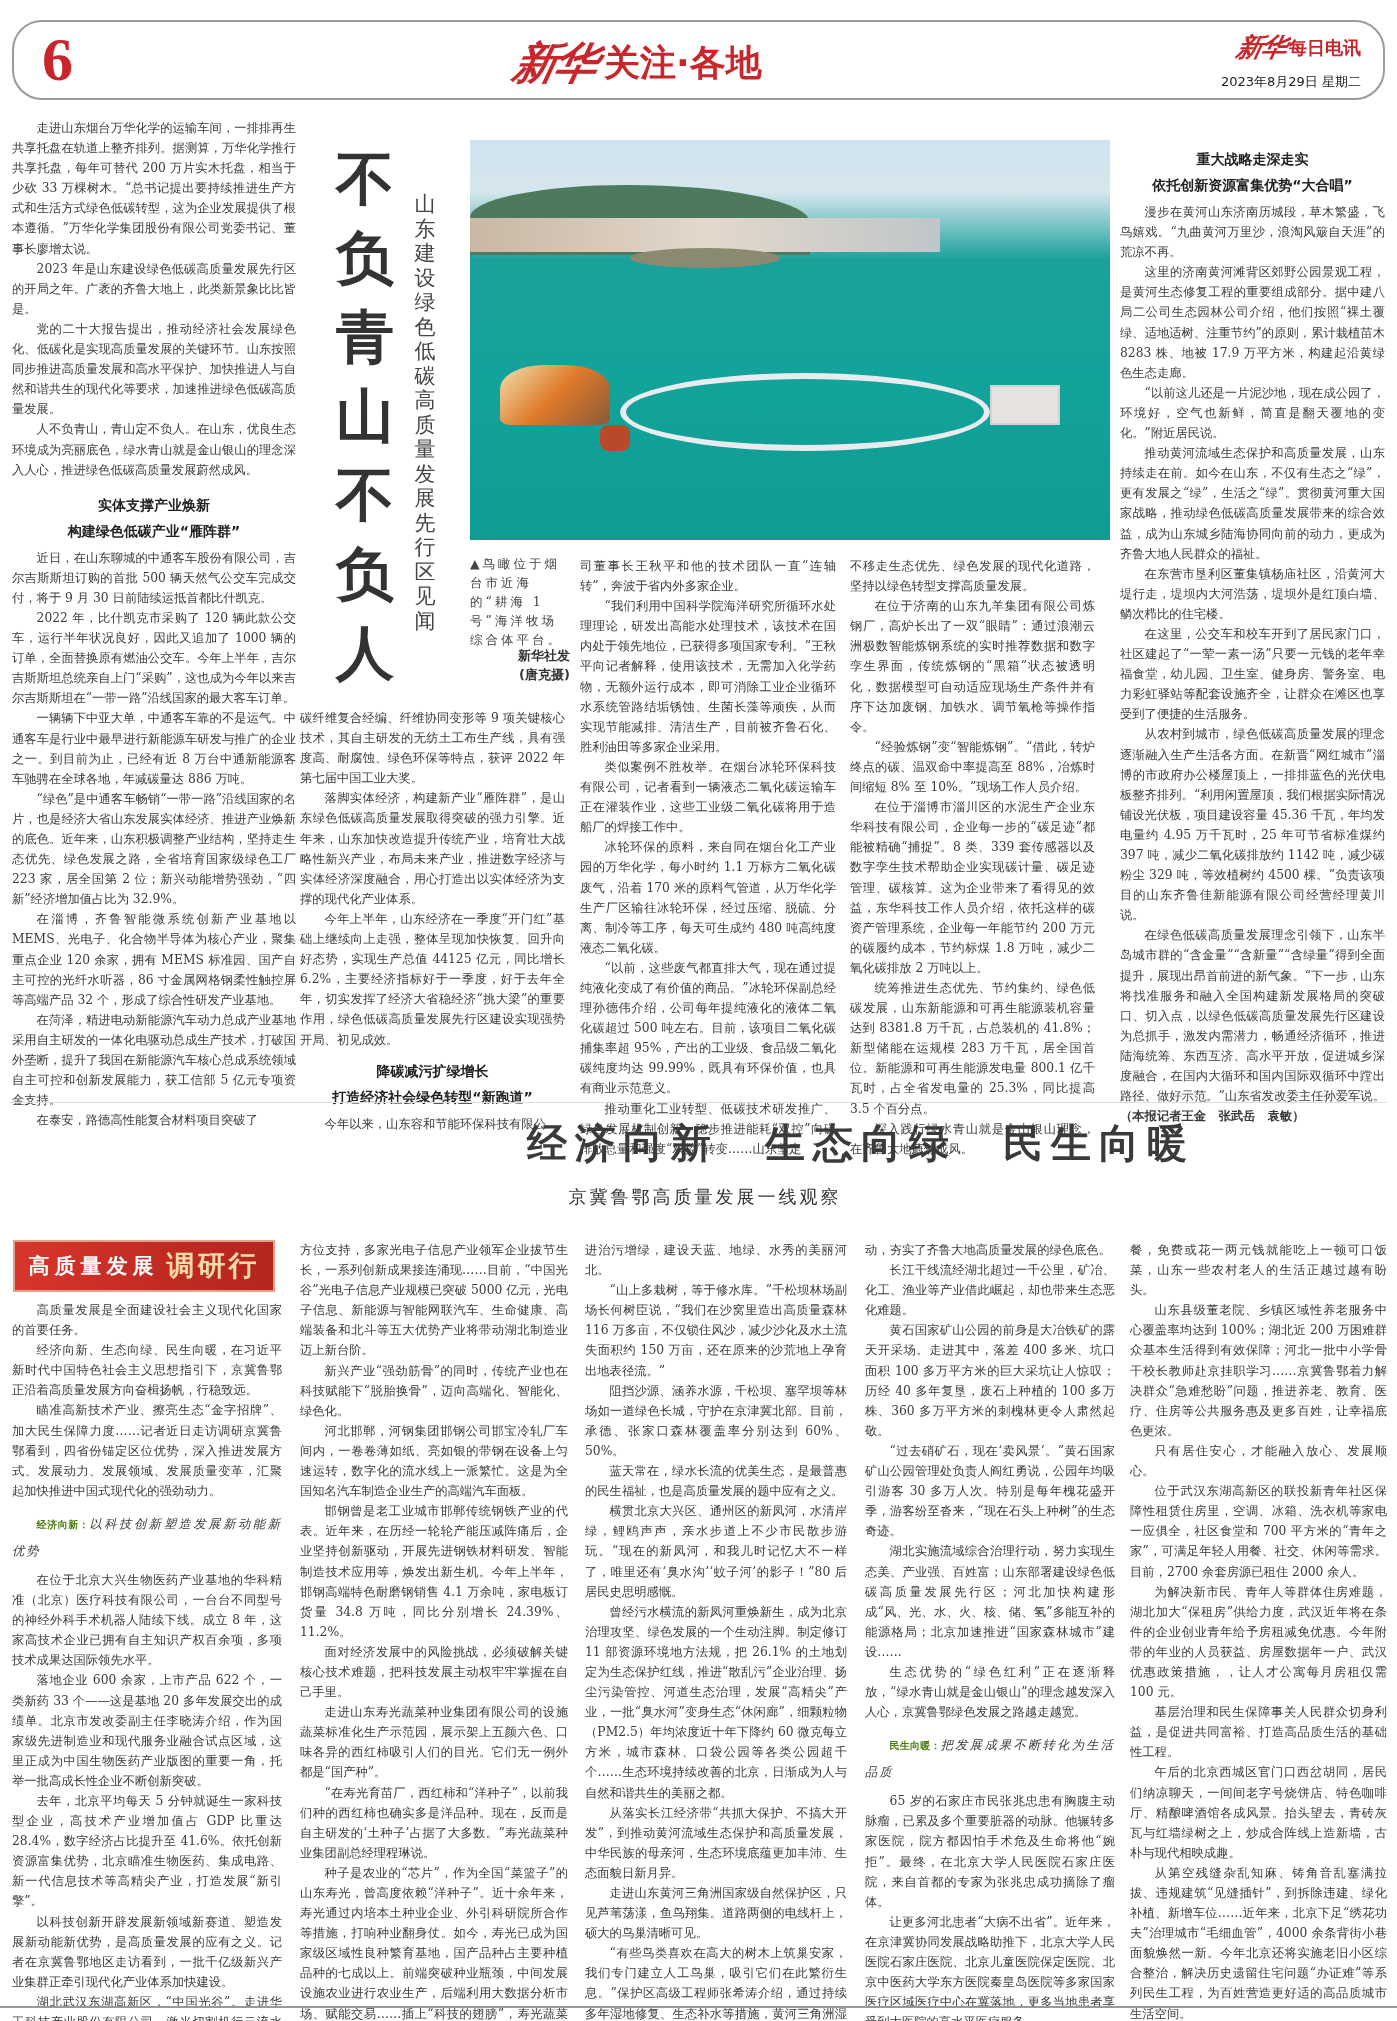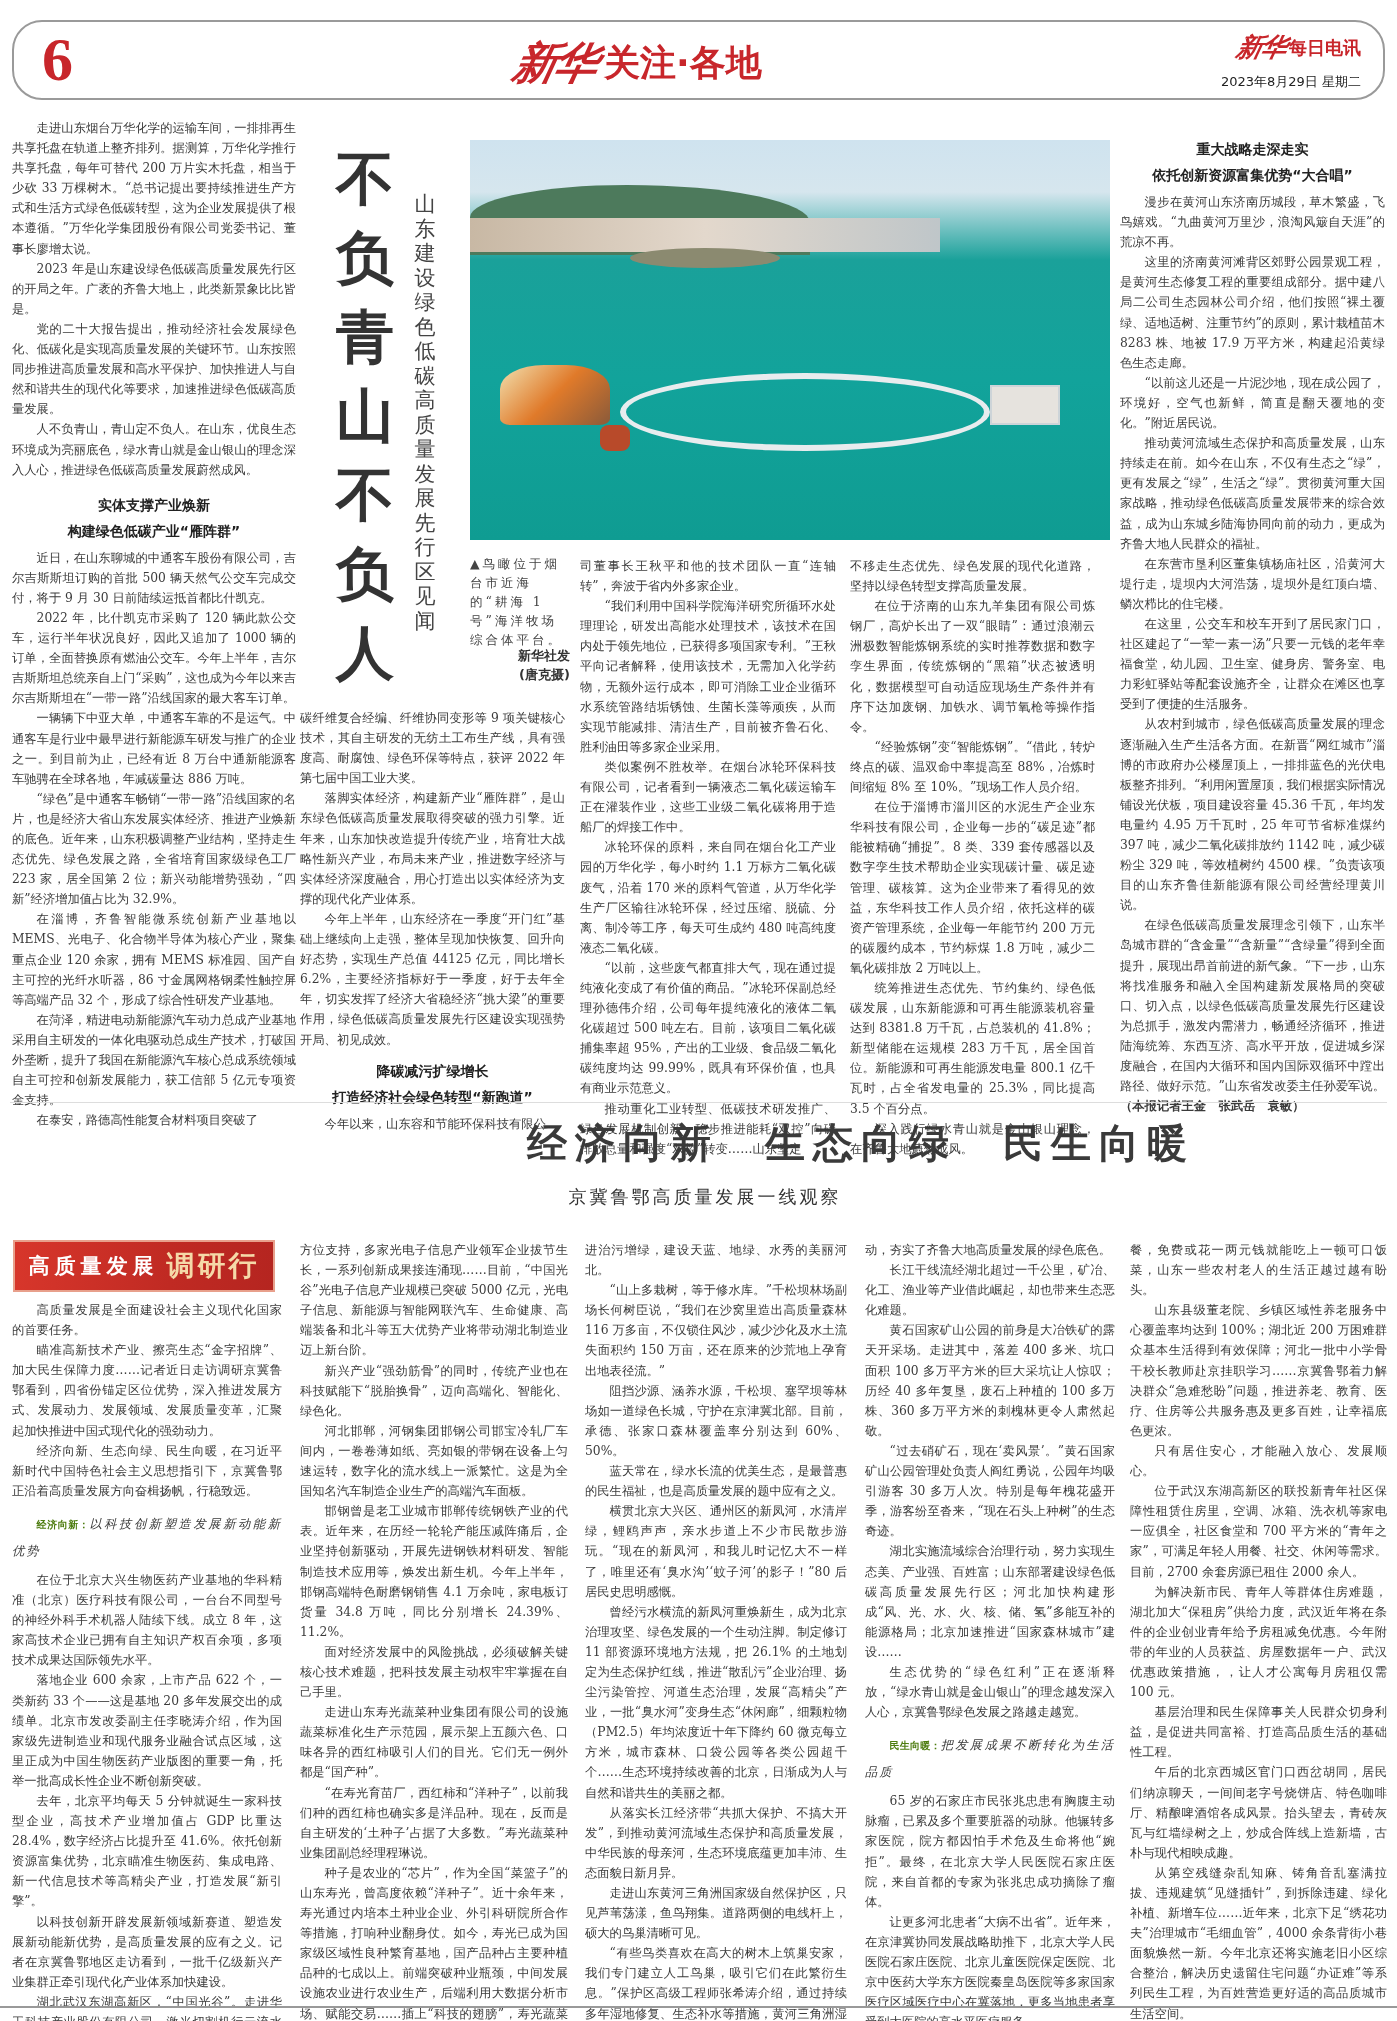--- a/index.html
+++ b/index.html
@@ -146,21 +146,21 @@
 <div class="col" style="left:850px; top:556px; width:245px;">
   <p style="text-indent:0">不移走生态优先、绿色发展的现代化道路，坚持以绿色转型支撑高质量发展。</p>
   <p>在位于济南的山东九羊集团有限公司炼钢厂，高炉长出了一双“眼睛”：通过浪潮云洲极数智能炼钢系统的实时推荐数据和数字孪生界面，传统炼钢的“黑箱”状态被透明化，数据模型可自动适应现场生产条件并有序下达加废钢、加铁水、调节氧枪等操作指令。</p>
   <p>“经验炼钢”变“智能炼钢”。“借此，转炉终点的碳、温双命中率提高至 88%，冶炼时间缩短 8% 至 10%。”现场工作人员介绍。</p>
   <p>在位于淄博市淄川区的水泥生产企业东华科技有限公司，企业每一步的“碳足迹”都能被精确“捕捉”。8 类、339 套传感器以及数字孪生技术帮助企业实现碳计量、碳足迹管理、碳核算。这为企业带来了看得见的效益，东华科技工作人员介绍，依托这样的碳资产管理系统，企业每一年能节约 200 万元的碳履约成本，节约标煤 1.8 万吨，减少二氧化碳排放 2 万吨以上。</p>
   <p>统筹推进生态优先、节约集约、绿色低碳发展，山东新能源和可再生能源装机容量达到 8381.8 万千瓦，占总装机的 41.8%；新型储能在运规模 283 万千瓦，居全国首位。新能源和可再生能源发电量 800.1 亿千瓦时，占全省发电量的 25.3%，同比提高 3.5 个百分点。</p>
   <p>深入践行绿水青山就是金山银山理念，在齐鲁大地蔚然成风。</p>
 </div>
 
 <div class="col" style="left:1120px; top:128px; width:265px;">
-  <h3 style="margin-top:8px;"><span>重大战略走深走实</span><br><span>依托创新资源富集优势“大合唱”</span></h3>
+  <h3 style="margin-top:18px;"><span>重大战略走深走实</span><br><span>依托创新资源富集优势“大合唱”</span></h3>
   <p>漫步在黄河山东济南历城段，草木繁盛，飞鸟嬉戏。“九曲黄河万里沙，浪淘风簸自天涯”的荒凉不再。</p>
   <p>这里的济南黄河滩背区郊野公园景观工程，是黄河生态修复工程的重要组成部分。据中建八局二公司生态园林公司介绍，他们按照“裸土覆绿、适地适树、注重节约”的原则，累计栽植苗木 8283 株、地被 17.9 万平方米，构建起沿黄绿色生态走廊。</p>
   <p>“以前这儿还是一片泥沙地，现在成公园了，环境好，空气也新鲜，简直是翻天覆地的变化。”附近居民说。</p>
   <p>推动黄河流域生态保护和高质量发展，山东持续走在前。如今在山东，不仅有生态之“绿”，更有发展之“绿”，生活之“绿”。贯彻黄河重大国家战略，推动绿色低碳高质量发展带来的综合效益，成为山东城乡陆海协同向前的动力，更成为齐鲁大地人民群众的福祉。</p>
   <p>在东营市垦利区董集镇杨庙社区，沿黄河大堤行走，堤坝内大河浩荡，堤坝外是红顶白墙、鳞次栉比的住宅楼。</p>
   <p>在这里，公交车和校车开到了居民家门口，社区建起了“一荤一素一汤”只要一元钱的老年幸福食堂，幼儿园、卫生室、健身房、警务室、电力彩虹驿站等配套设施齐全，让群众在滩区也享受到了便捷的生活服务。</p>
   <p>从农村到城市，绿色低碳高质量发展的理念逐渐融入生产生活各方面。在新晋“网红城市”淄博的市政府办公楼屋顶上，一排排蓝色的光伏电板整齐排列。“利用闲置屋顶，我们根据实际情况铺设光伏板，项目建设容量 45.36 千瓦，年均发电量约 4.95 万千瓦时，25 年可节省标准煤约 397 吨，减少二氧化碳排放约 1142 吨，减少碳粉尘 329 吨，等效植树约 4500 棵。”负责该项目的山东齐鲁佳新能源有限公司经营经理黄川说。</p>
   <p><span>在绿色低碳高质量发展理念引领下，山东半岛城市群的“含金量”“含新量”“含绿量”得到全面提升，展现出昂首前进的新气象。“下一步，山东将找准服务和融入全国构建新发展格局的突破口、切入点，以绿色低碳高质量发展先行区建设为总抓手，激发内需潜力，畅通经济循环，推进陆海统筹、东西互济、高水平开放，促进城乡深度融合，在国内大循环和国内国际双循环中蹚出路径、做好示范。”山东省发改委主任孙爱军说。</span><span class="byline" style="font-weight:bold;">（本报记者王金　张武岳　袁敏）</span></p>
 </div>
 
@@ -168,22 +168,22 @@
 <div class="band-title">经济向新  生态向绿  民生向暖</div>
 <div class="band-sub">京冀鲁鄂高质量发展一线观察</div>
 
 <div class="column-badge">
   <span class="b1">高质量发展</span>
   <span class="b2">调研行</span>
 </div>
 
 <div class="col" style="left:12px; top:1300px; width:270px;">
   <p>高质量发展是全面建设社会主义现代化国家的首要任务。</p>
+  <p>经济向新、生态向绿、民生向暖，在习近平新时代中国特色社会主义思想指引下，京冀鲁鄂正沿着高质量发展方向奋楫扬帆，行稳致远。</p>
   <p>瞄准高新技术产业、擦亮生态“金字招牌”、加大民生保障力度……记者近日走访调研京冀鲁鄂看到，四省份锚定区位优势，深入推进发展方式、发展动力、发展领域、发展质量变革，汇聚起加快推进中国式现代化的强劲动力。</p>
-  <p>经济向新、生态向绿、民生向暖，在习近平新时代中国特色社会主义思想指引下，京冀鲁鄂正沿着高质量发展方向奋楫扬帆，行稳致远。</p>
   <div class="sub-para"><span class="sub-inline">经济向新：</span><span class="sub-rest">以科技创新塑造发展新动能新优势</span></div>
   <p>在位于北京大兴生物医药产业基地的华科精准（北京）医疗科技有限公司，一台台不同型号的神经外科手术机器人陆续下线。成立 8 年，这家高技术企业已拥有自主知识产权百余项，多项技术成果达国际领先水平。</p>
   <p>落地企业 600 余家，上市产品 622 个，一类新药 33 个——这是基地 20 多年发展交出的成绩单。北京市发改委副主任李晓涛介绍，作为国家级先进制造业和现代服务业融合试点区域，这里正成为中国生物医药产业版图的重要一角，托举一批高成长性企业不断创新突破。</p>
   <p>去年，北京平均每天 5 分钟就诞生一家科技型企业，高技术产业增加值占 GDP 比重达 28.4%，数字经济占比提升至 41.6%。依托创新资源富集优势，北京瞄准生物医药、集成电路、新一代信息技术等高精尖产业，打造发展“新引擎”。</p>
   <p>以科技创新开辟发展新领域新赛道、塑造发展新动能新优势，是高质量发展的应有之义。记者在京冀鲁鄂地区走访看到，一批千亿级新兴产业集群正牵引现代化产业体系加快建设。</p>
   <p>湖北武汉东湖高新区，“中国光谷”。走进华工科技产业股份有限公司，激光切割机行云流水般在钢材上雕琢，喷溅出耀眼火花。公司董事长马新强介绍，从首台国产化激光器到量产化的 60 多项国内行业第一。</p>
 
 </div>
 
 <div class="col" style="left:300px; top:1240px; width:268px;">

